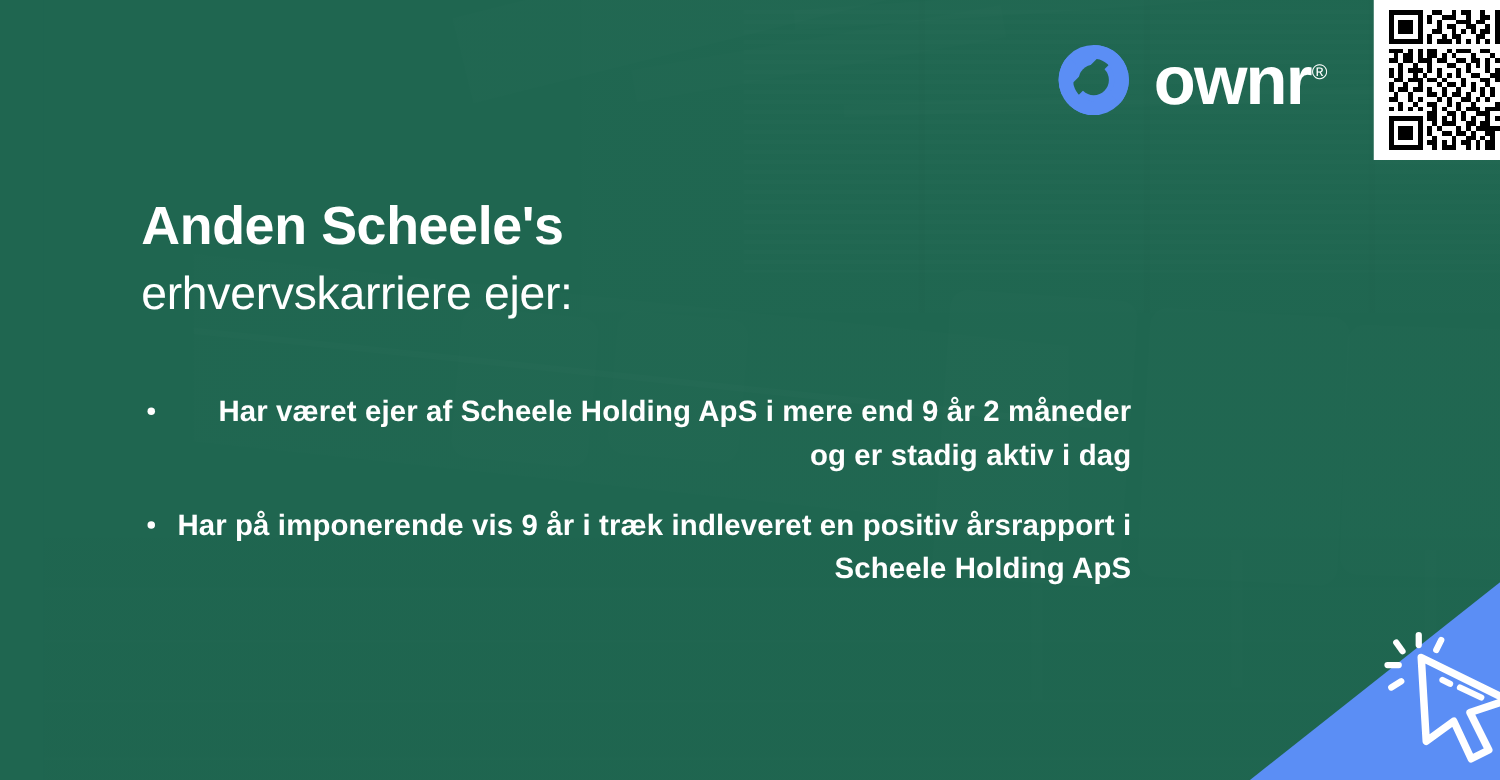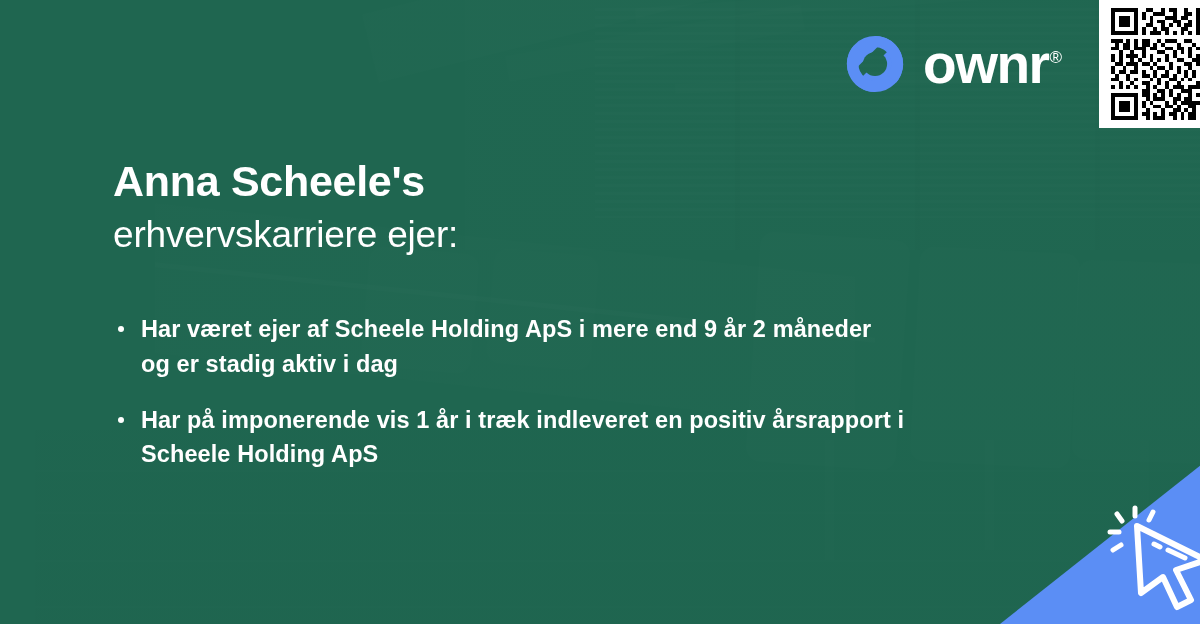--- a/index.html
+++ b/index.html
@@ -182,20 +182,21 @@
   }
   .bullets li {
     position: relative;
     color: #ffffff;
     font-size: 23.5px;
     font-weight: 700;
     line-height: 1.48;
     padding-left: 26px;
     margin-bottom: 21px;
     letter-spacing: 0.1px;
+    text-align: right;
   }
   .bullets li::before {
     content: "";
     position: absolute;
     left: 3px; top: 14px;
     width: 6px; height: 6px;
     border-radius: 50%;
     background: #ffffff;
   }
 
@@ -484,27 +485,27 @@
         <rect x="16" y="28" width="1" height="1"></rect>
           <rect x="20" y="28" width="2" height="1"></rect>
         <rect x="23" y="28" width="1" height="1"></rect>
           <rect x="25" y="28" width="1" height="1"></rect>
         <rect x="28" y="28" width="1" height="1"></rect>
       </g>
     </svg>
   </div>
 
   <div class="headline">
-    <span class="line1">Anna Scheele's</span>
+    <span class="line1">Anden Scheele's</span>
     <span class="line2">erhvervskarriere ejer:</span>
   </div>
 
   <ul class="bullets">
     <li>Har været ejer af Scheele Holding ApS i mere end 9 år 2 måneder og er stadig aktiv i dag</li>
-    <li>Har på imponerende vis 1 år i træk indleveret en positiv årsrapport i Scheele Holding ApS</li>
+    <li>Har på imponerende vis 9 år i træk indleveret en positiv årsrapport i Scheele Holding ApS</li>
   </ul>
 
   <svg class="corner-tri" viewBox="0 0 1200 624">
     <polygon points="1200,438 1200,624 965,624" fill="#5b8ef5"></polygon>
   </svg>
 
   <svg class="cursor-icon" viewBox="0 0 120 120">
     <g fill="none" stroke="#ffffff" stroke-width="6" stroke-linecap="round" stroke-linejoin="round">
 
       <path d="M30 26 L99 60 L69 70 L84 100 L70 107 L56 77 L34 93 Z"></path>

